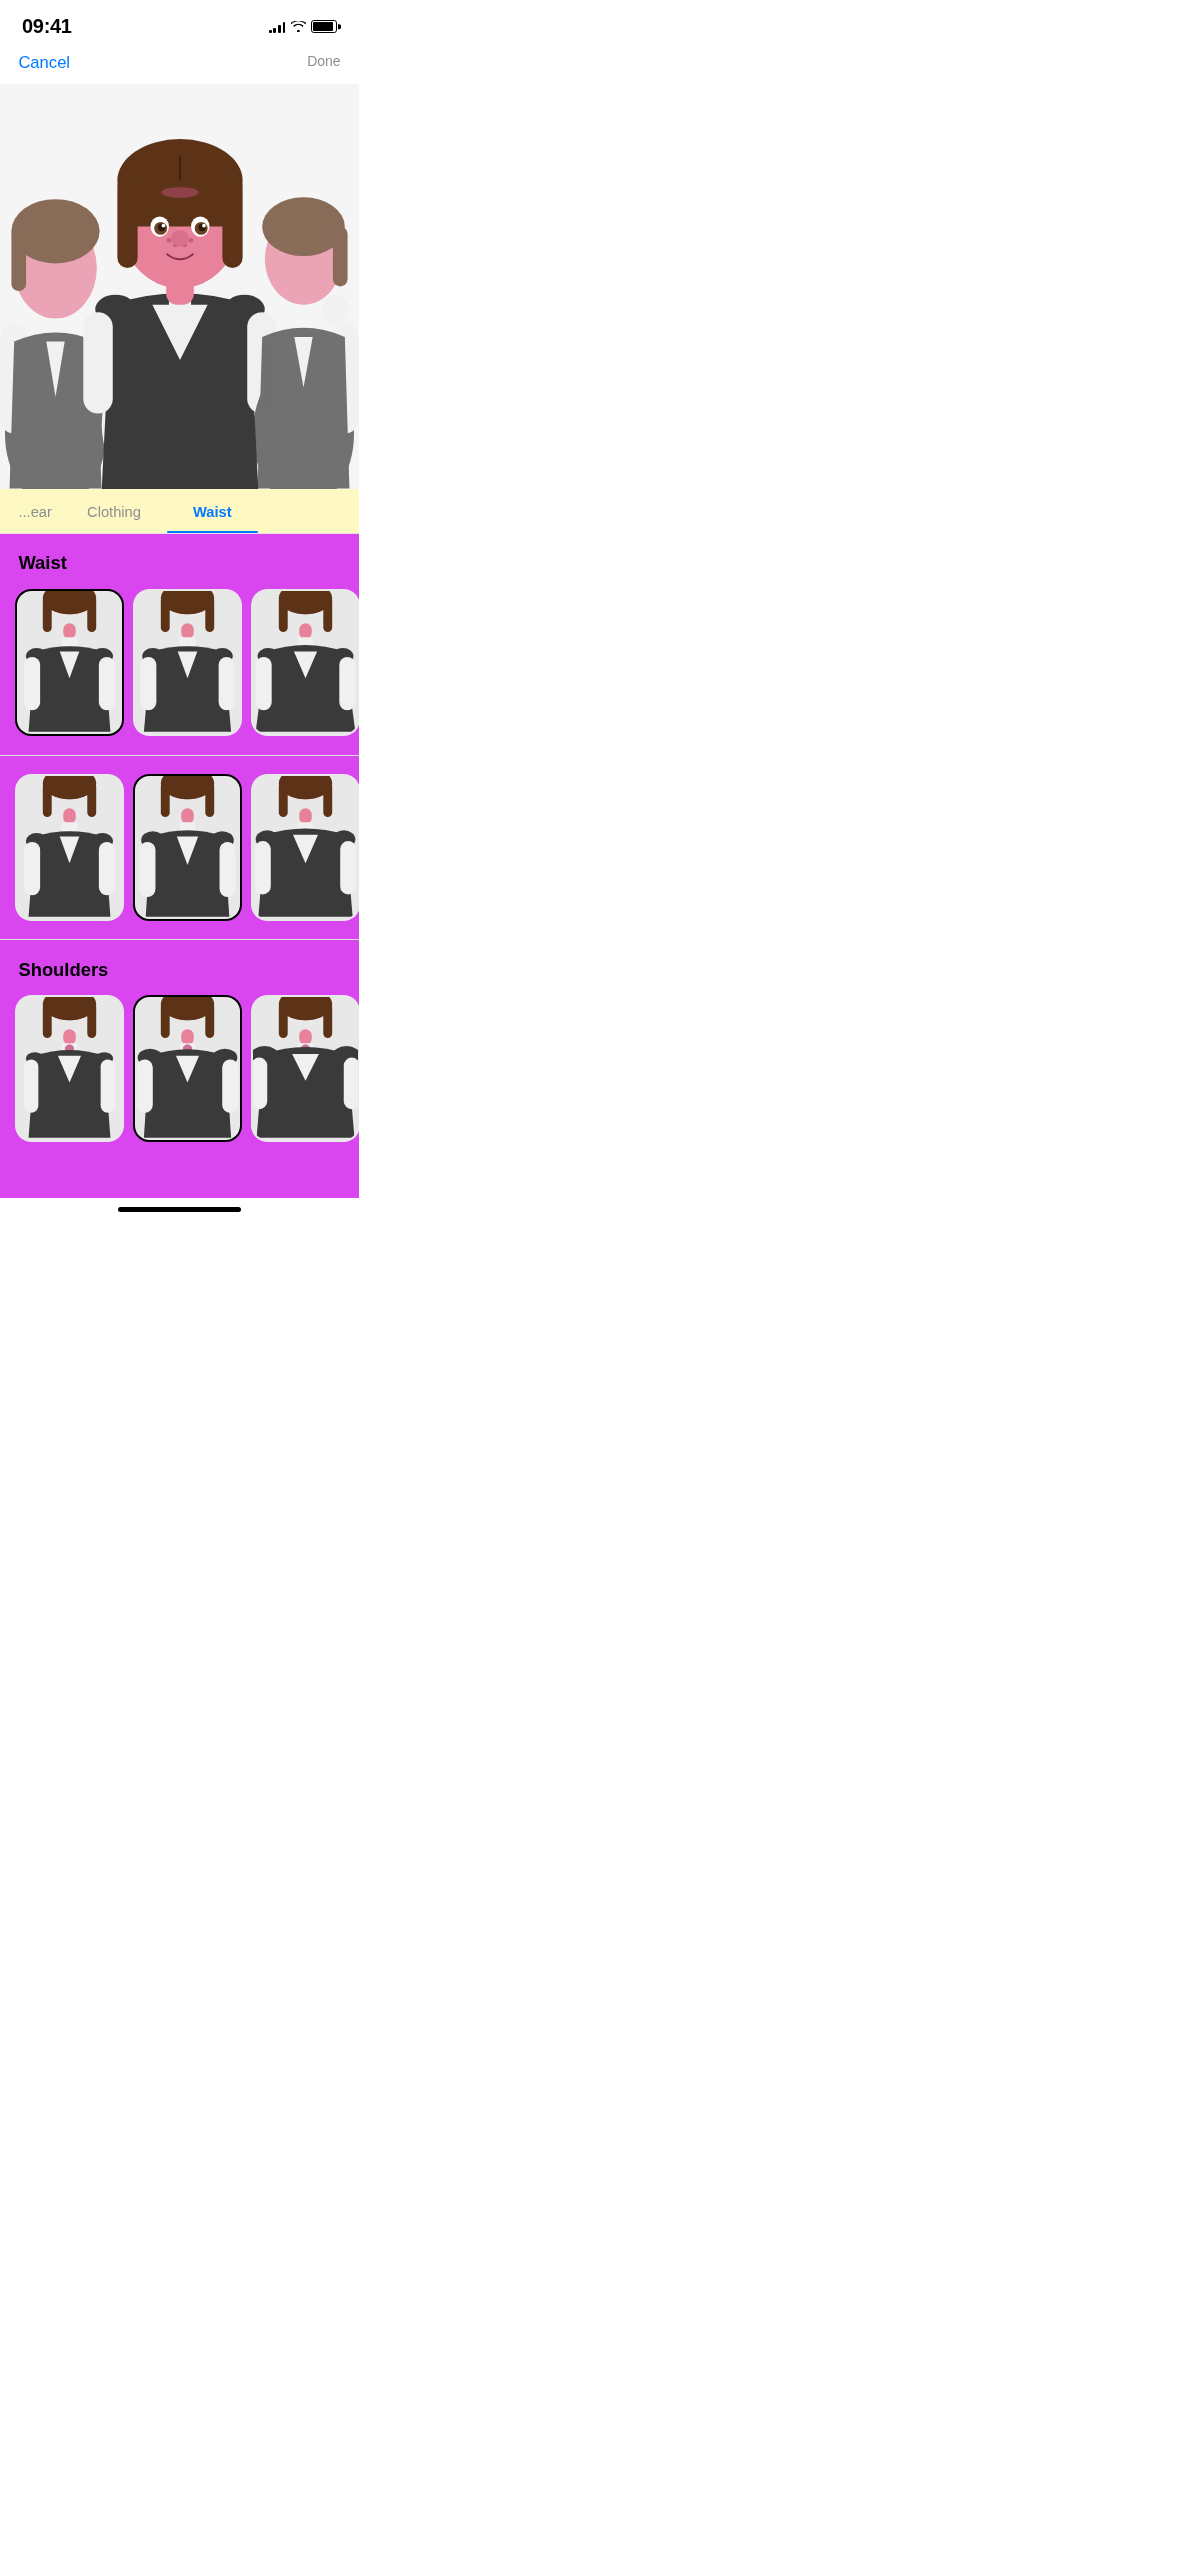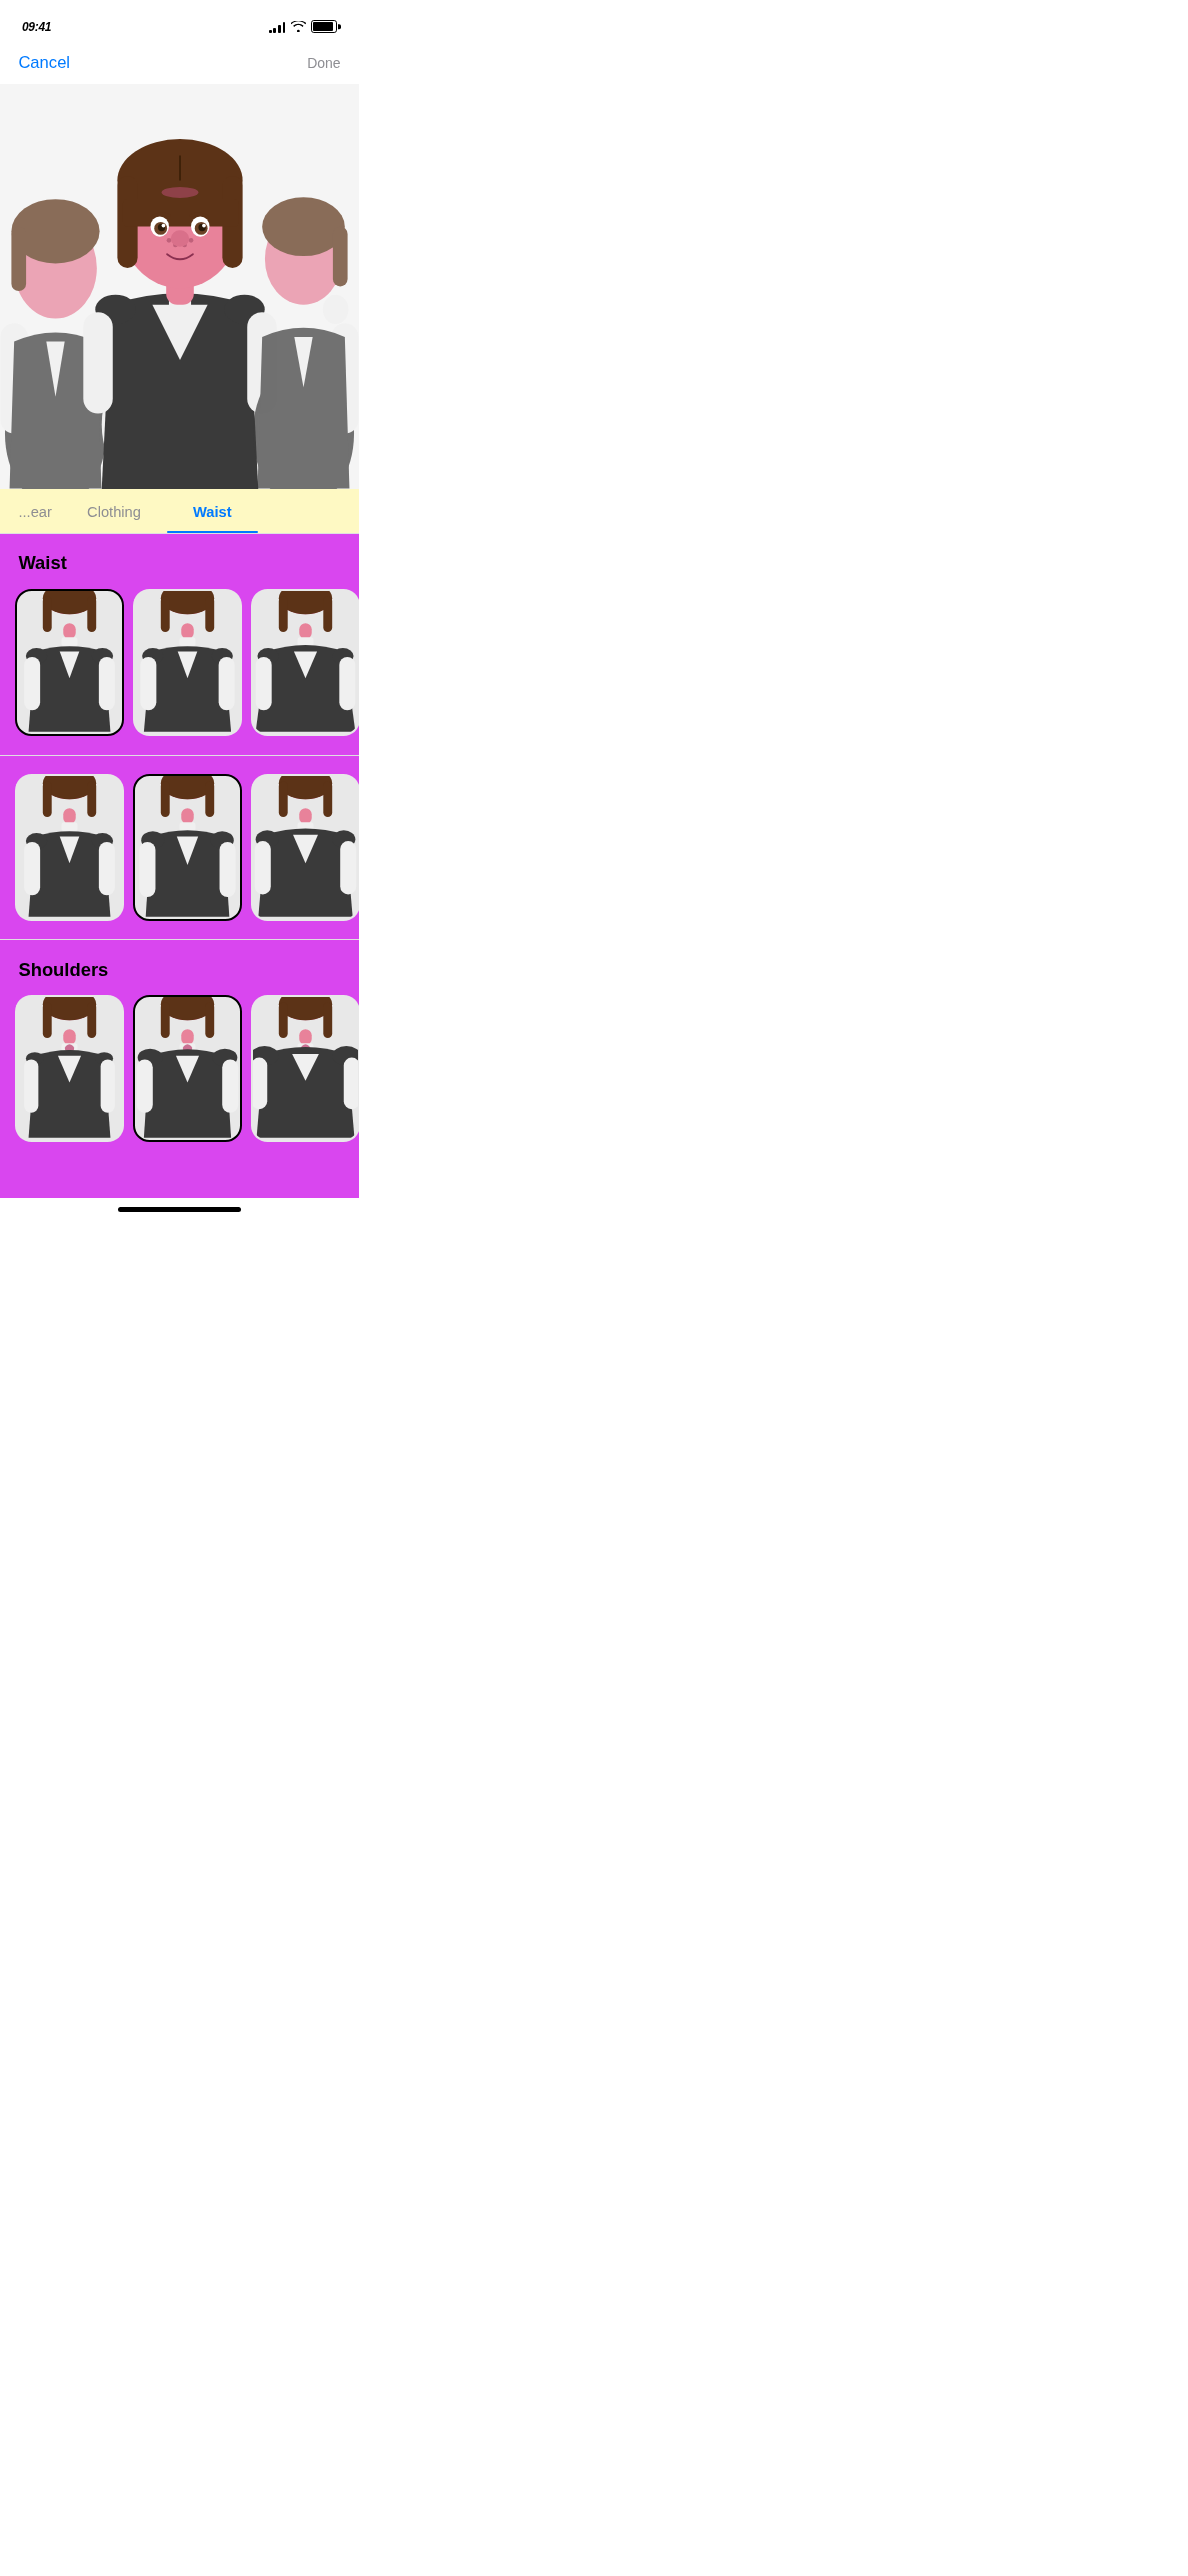--- a/index.html
+++ b/index.html
@@ -14,25 +14,24 @@
 
     
     .status-bar {
       display: flex;
       justify-content: space-between;
       align-items: center;
       padding: 13px 22px 5.5px 22px;
       height: 46px;
     }
     .status-time {
-      font-size: 12px;
+      font-size: 20px;
       font-weight: 600;
       color: #000;
       letter-spacing: -0.3px;
-      font-style: italic;
     }
     .status-icons {
       display: flex;
       align-items: center;
       gap: 5.5px;
     }
     .signal-bars {
       display: flex;
       align-items: flex-end;
       gap: 1.8px;
@@ -68,21 +67,21 @@
       height: 100%;
       width: 90%;
       background: #000;
       border-radius: 0.9px;
     }
 
     
     .nav-bar {
       display: flex;
       justify-content: space-between;
-      align-items: center;
+      align-items: flex-start;
       padding: 7.4px 18.4px 11px 18.4px;
     }
     .nav-cancel {
       font-size: 16.6px;
       color: #007AFF;
       font-weight: 400;
       cursor: pointer;
     }
     .nav-done {
       font-size: 14px;

